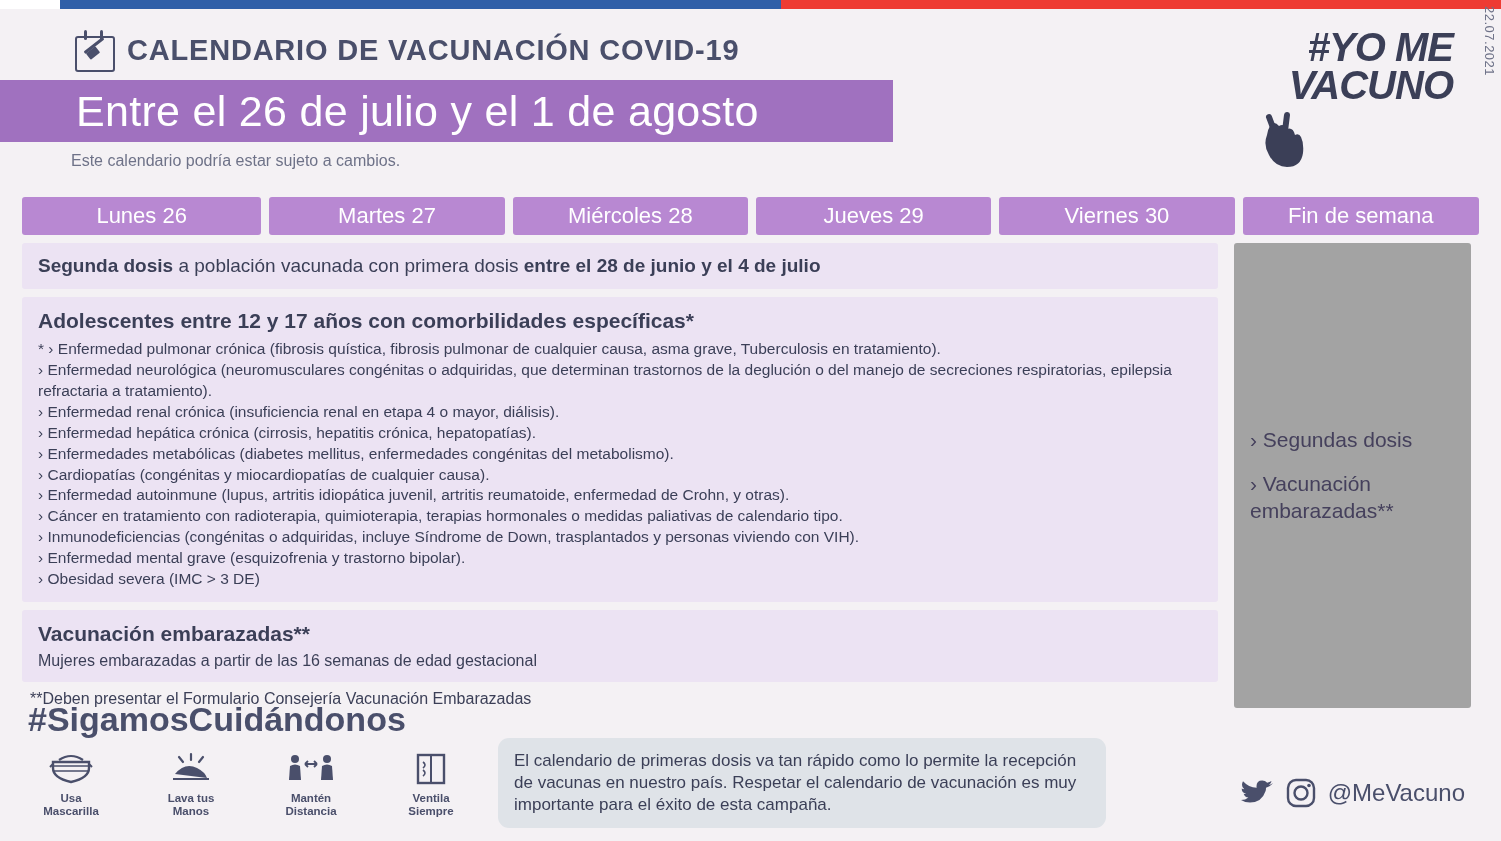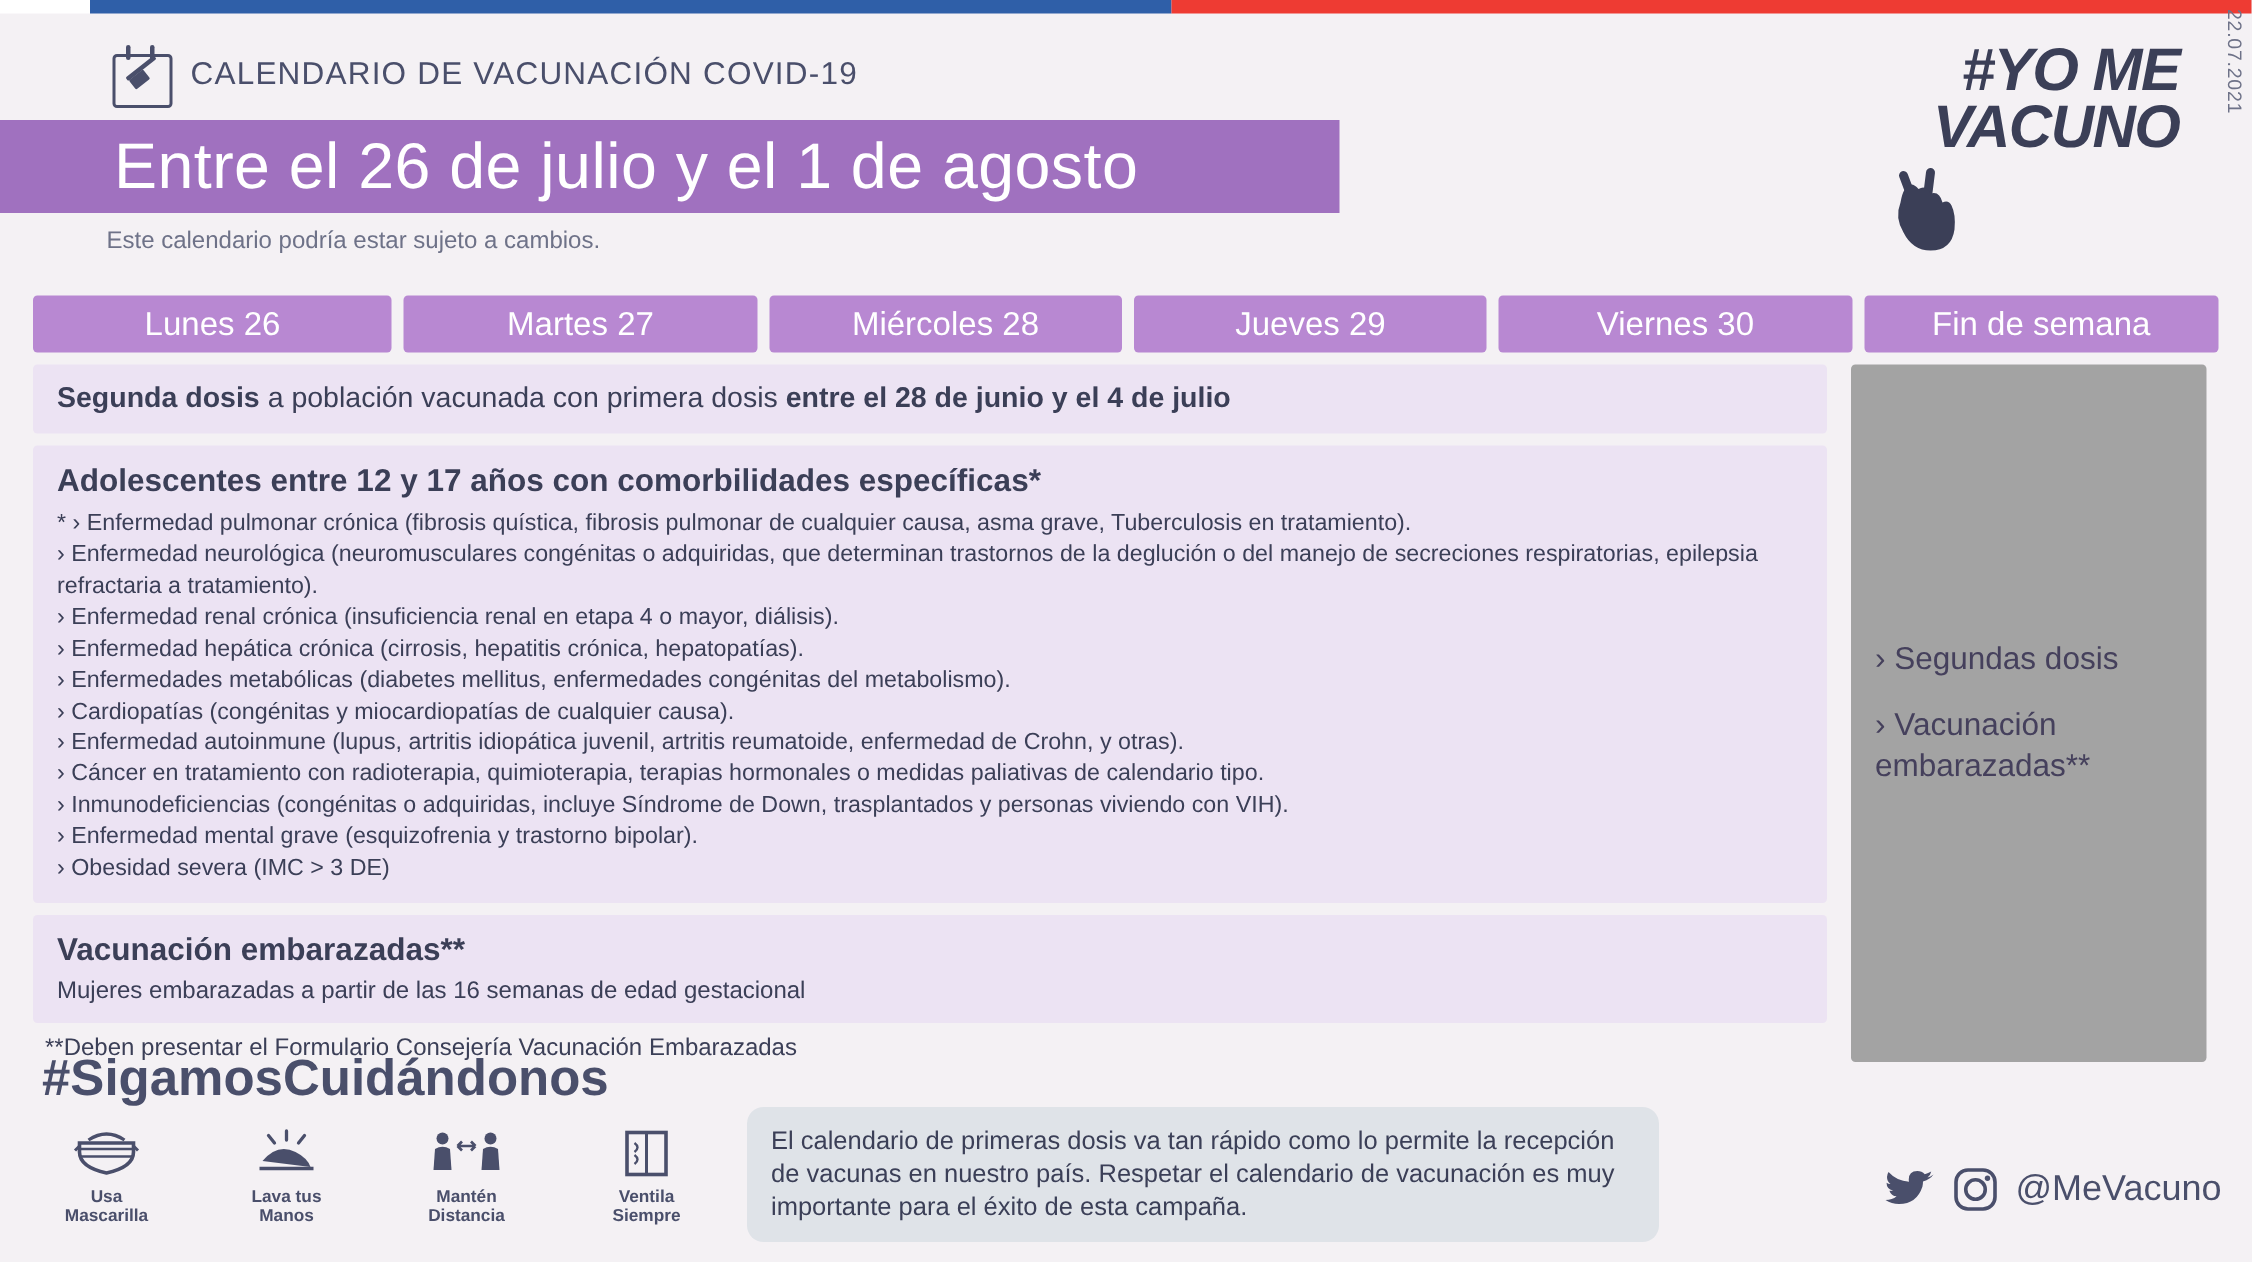--- a/index.html
+++ b/index.html
@@ -26,21 +26,21 @@
 
   
   .header{position:absolute;top:30px;left:75px;display:flex;align-items:center;gap:14px;}
   .cal-icon{width:38px;height:40px;position:relative;}
   .cal-icon .body{position:absolute;left:0;top:6px;width:36px;height:32px;border:2.6px solid #4a4f6b;border-radius:3px;background:transparent;}
   .cal-icon .ring1,.cal-icon .ring2{position:absolute;top:0px;width:3px;height:10px;background:#4a4f6b;border-radius:2px;}
   .cal-icon .ring1{left:9px;} .cal-icon .ring2{left:25px;}
   .cal-icon .syringe{position:absolute;left:7px;top:14px;width:24px;height:3px;background:#4a4f6b;transform:rotate(-38deg);border-radius:1px;}
   .cal-icon .syringe2{position:absolute;left:12px;top:19px;width:12px;height:8px;background:#4a4f6b;transform:rotate(-38deg);border-radius:1px;}
   .header h1{
-    margin:0;font-size:21px;font-weight:400;letter-spacing:.8px;color:#4a4f6b;
+    margin:0;font-size:29px;font-weight:700;letter-spacing:.8px;color:#4a4f6b;
   }
 
   
   .title-band{
     position:absolute;top:80px;left:0;width:893px;height:62px;
     background:#a071bf;display:flex;align-items:center;
   }
   .title-band span{
     color:#ffffff;font-size:43px;font-weight:400;padding-left:76px;letter-spacing:.3px;
   }
@@ -89,21 +89,21 @@
   .hash{font-size:34px;font-weight:bold;color:#4a4f6b;margin-bottom:10px;}
   .icons{display:flex;gap:34px;}
   .ic{width:86px;text-align:center;color:#4a4f6b;}
   .ic .glyph{height:40px;display:flex;align-items:center;justify-content:center;}
   .ic .cap{font-size:11.5px;font-weight:bold;line-height:1.15;margin-top:3px;}
 
   .msgbox{
     position:absolute;left:498px;top:738px;width:608px;background:#dfe3e8;
     padding:12px 16px;box-sizing:border-box;font-size:17px;line-height:1.3;color:#3b3f57;border-radius:11px;
   }
-  .social{position:absolute;right:20px;top:778px;display:flex;align-items:center;gap:12px;color:#4a4f6b;}
+  .social{position:absolute;right:36px;top:778px;display:flex;align-items:center;gap:12px;color:#4a4f6b;}
   .social .handle{font-size:24px;}
   svg{display:block;}
 </style>
 </head>
 <body>
 
 <div class="topbar">
   <div class="seg-white"></div>
   <div class="seg-blue"></div>
   <div class="seg-red"></div>

